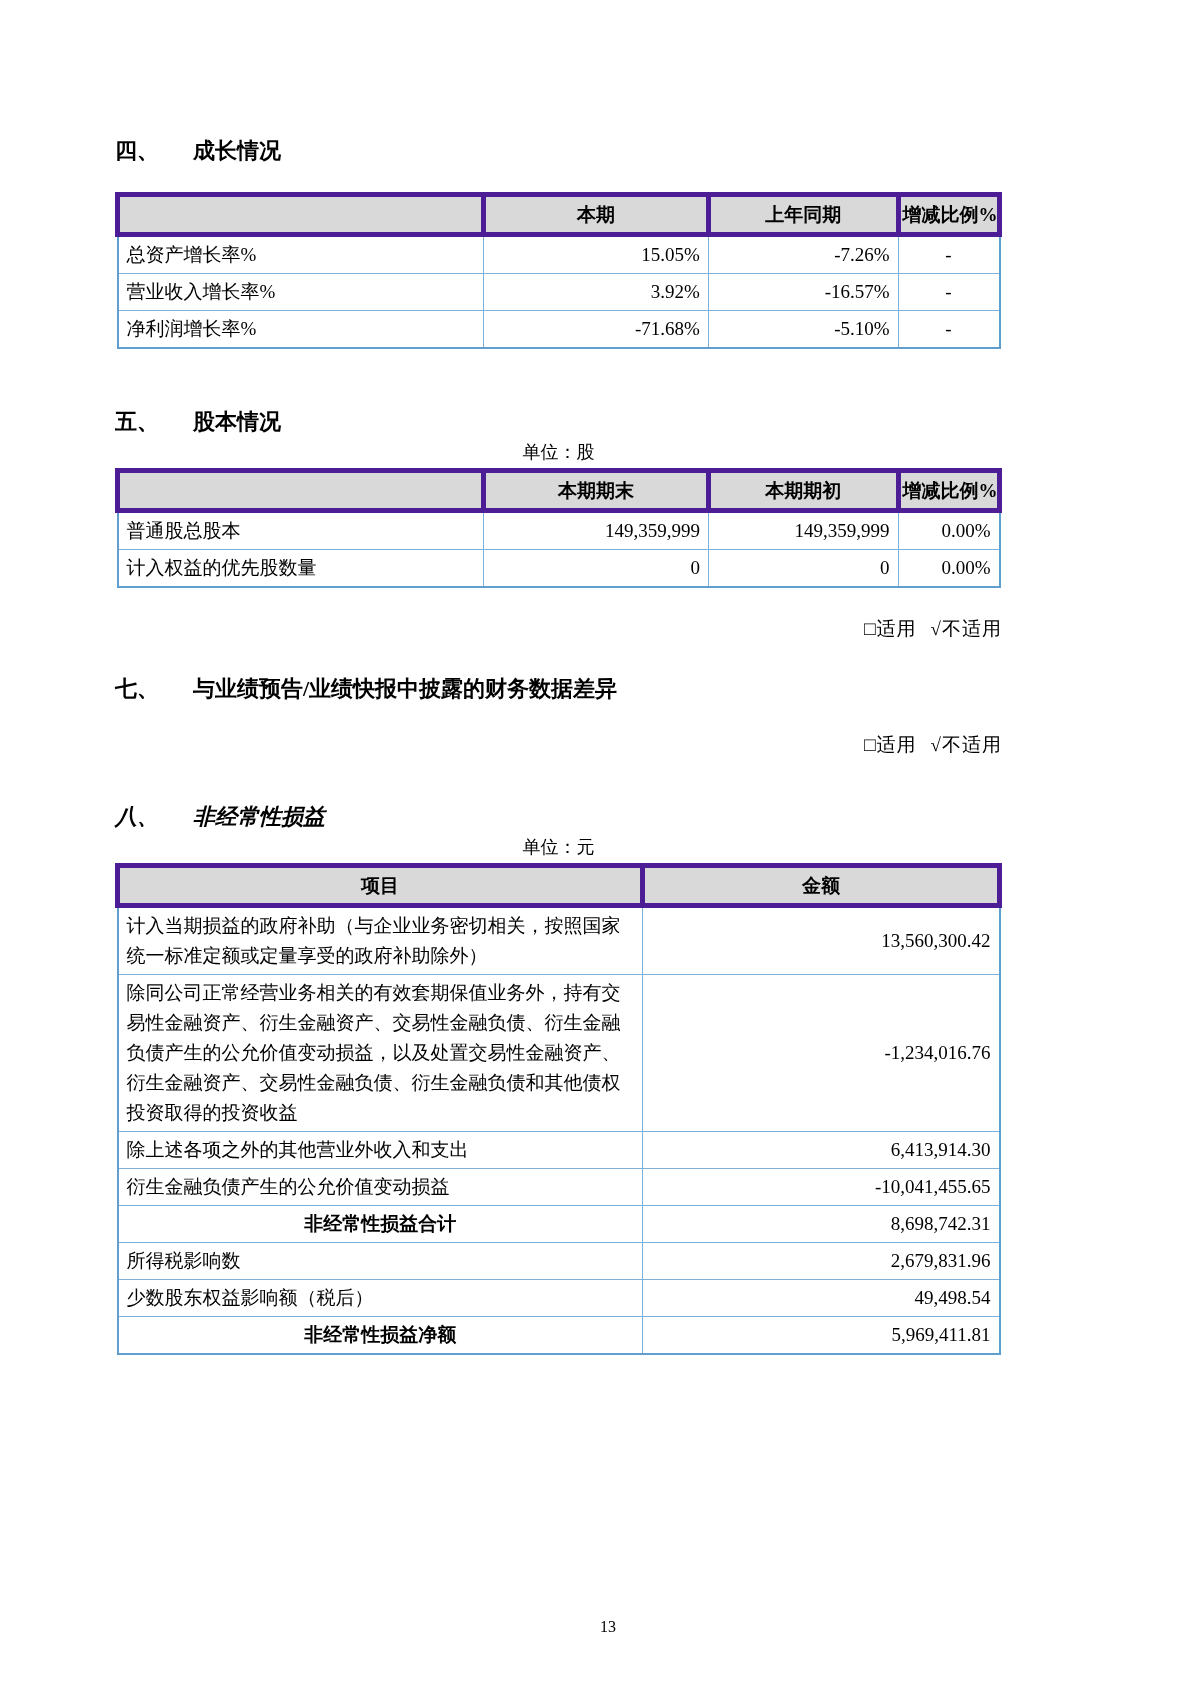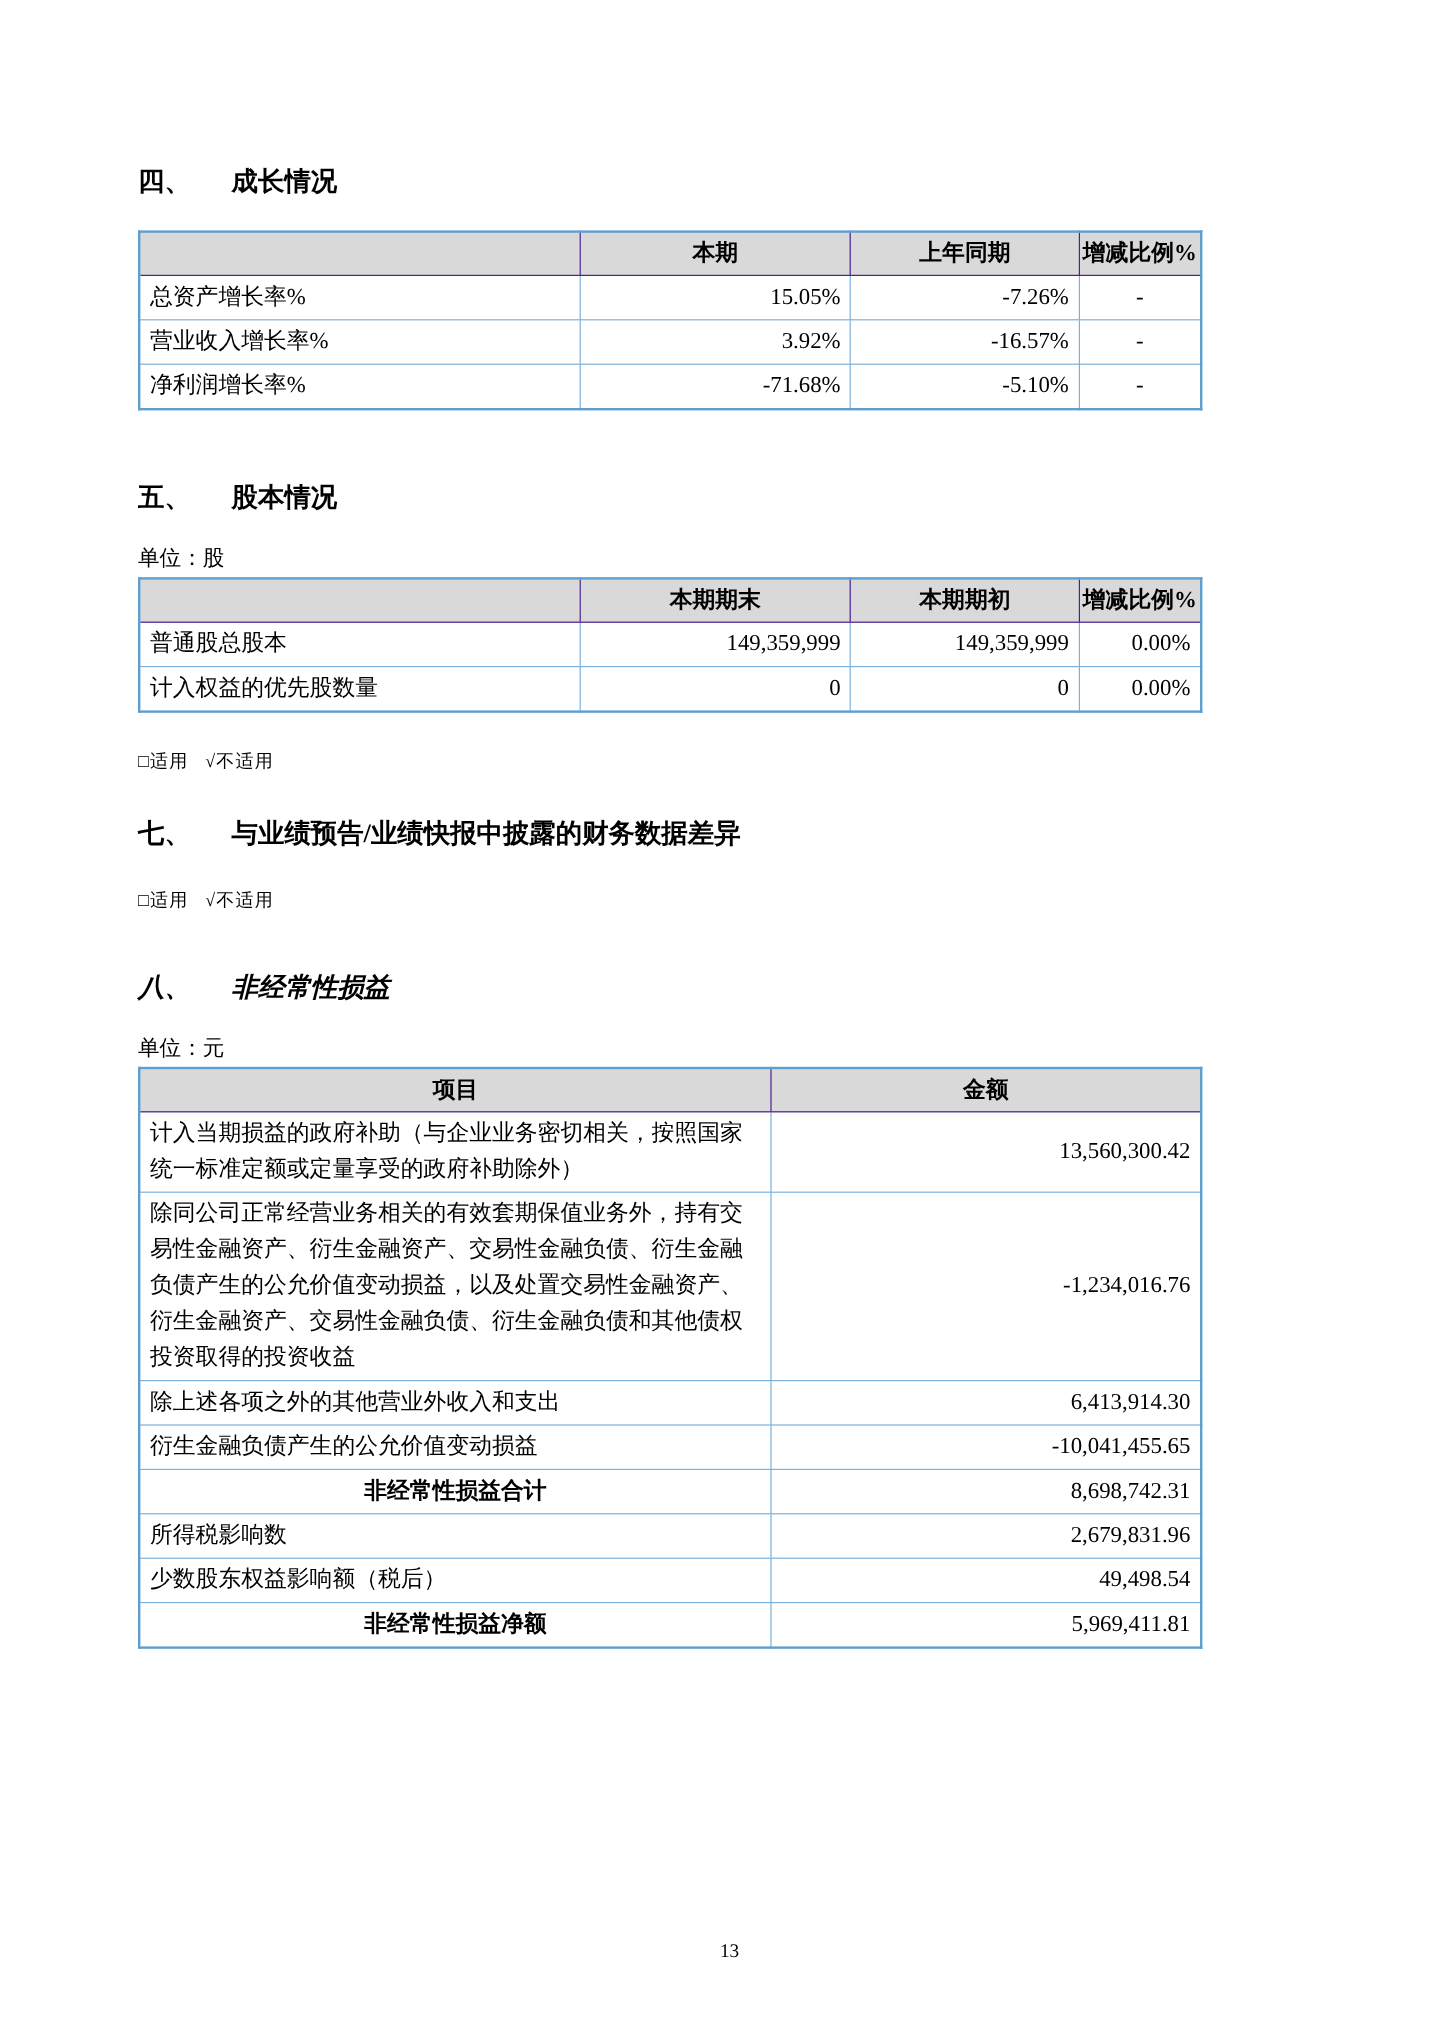--- a/index.html
+++ b/index.html
@@ -6,29 +6,29 @@
   body {
     width:1200px; height:1695px; position:relative;
     background:#ffffff; color:#000;
     font-family:"Liberation Serif","DejaVu Serif",serif;
   }
   .content { padding:136px 198px 0 115px; }
 
   .sec-heading { margin:0; font-size:22px; line-height:30px; font-weight:bold; }
   .sec-num { display:inline-block; min-width:78px; }
 
-  .unit-line { margin-top:23px; line-height:24px; font-size:18px; text-align:left; }
-
-  .app-line { margin-top:28px; font-size:15px; line-height:26px; letter-spacing:1px; }
+  .unit-line { margin-top:3px; line-height:24px; font-size:18px; text-align:center; }
+
+  .app-line { margin-top:28px; font-size:19px; line-height:26px; letter-spacing:1px;text-align:right; }
   .app-line .gap { display:inline-block; width:14px; }
 
   table { border-collapse:collapse; width:100%; table-layout:fixed;
           border:2px solid #5f9fd0; font-size:19px; }
   th { background:#d9d9d9; font-weight:bold; text-align:center;
-       border:1px solid #4c1d95; padding:4px 2px; line-height:27px; white-space:nowrap; }
+       border:5px solid #4c1d95; padding:4px 2px; line-height:27px; white-space:nowrap; }
   td { border:1px solid #7db1da; padding:3px 8px; line-height:30px; vertical-align:middle; }
   td.label { text-align:left; }
   td.num   { text-align:right; }
   td.ctr   { text-align:center; }
   tr.emphasis td.label { text-align:center; font-weight:bold; }
 
   .mt-table1 { margin-top:26px; }
   .mt-sec5   { margin-top:58px; }
   .mt-table  { margin-top:4px; }
   .mt-sec6   { margin-top:56px; }

